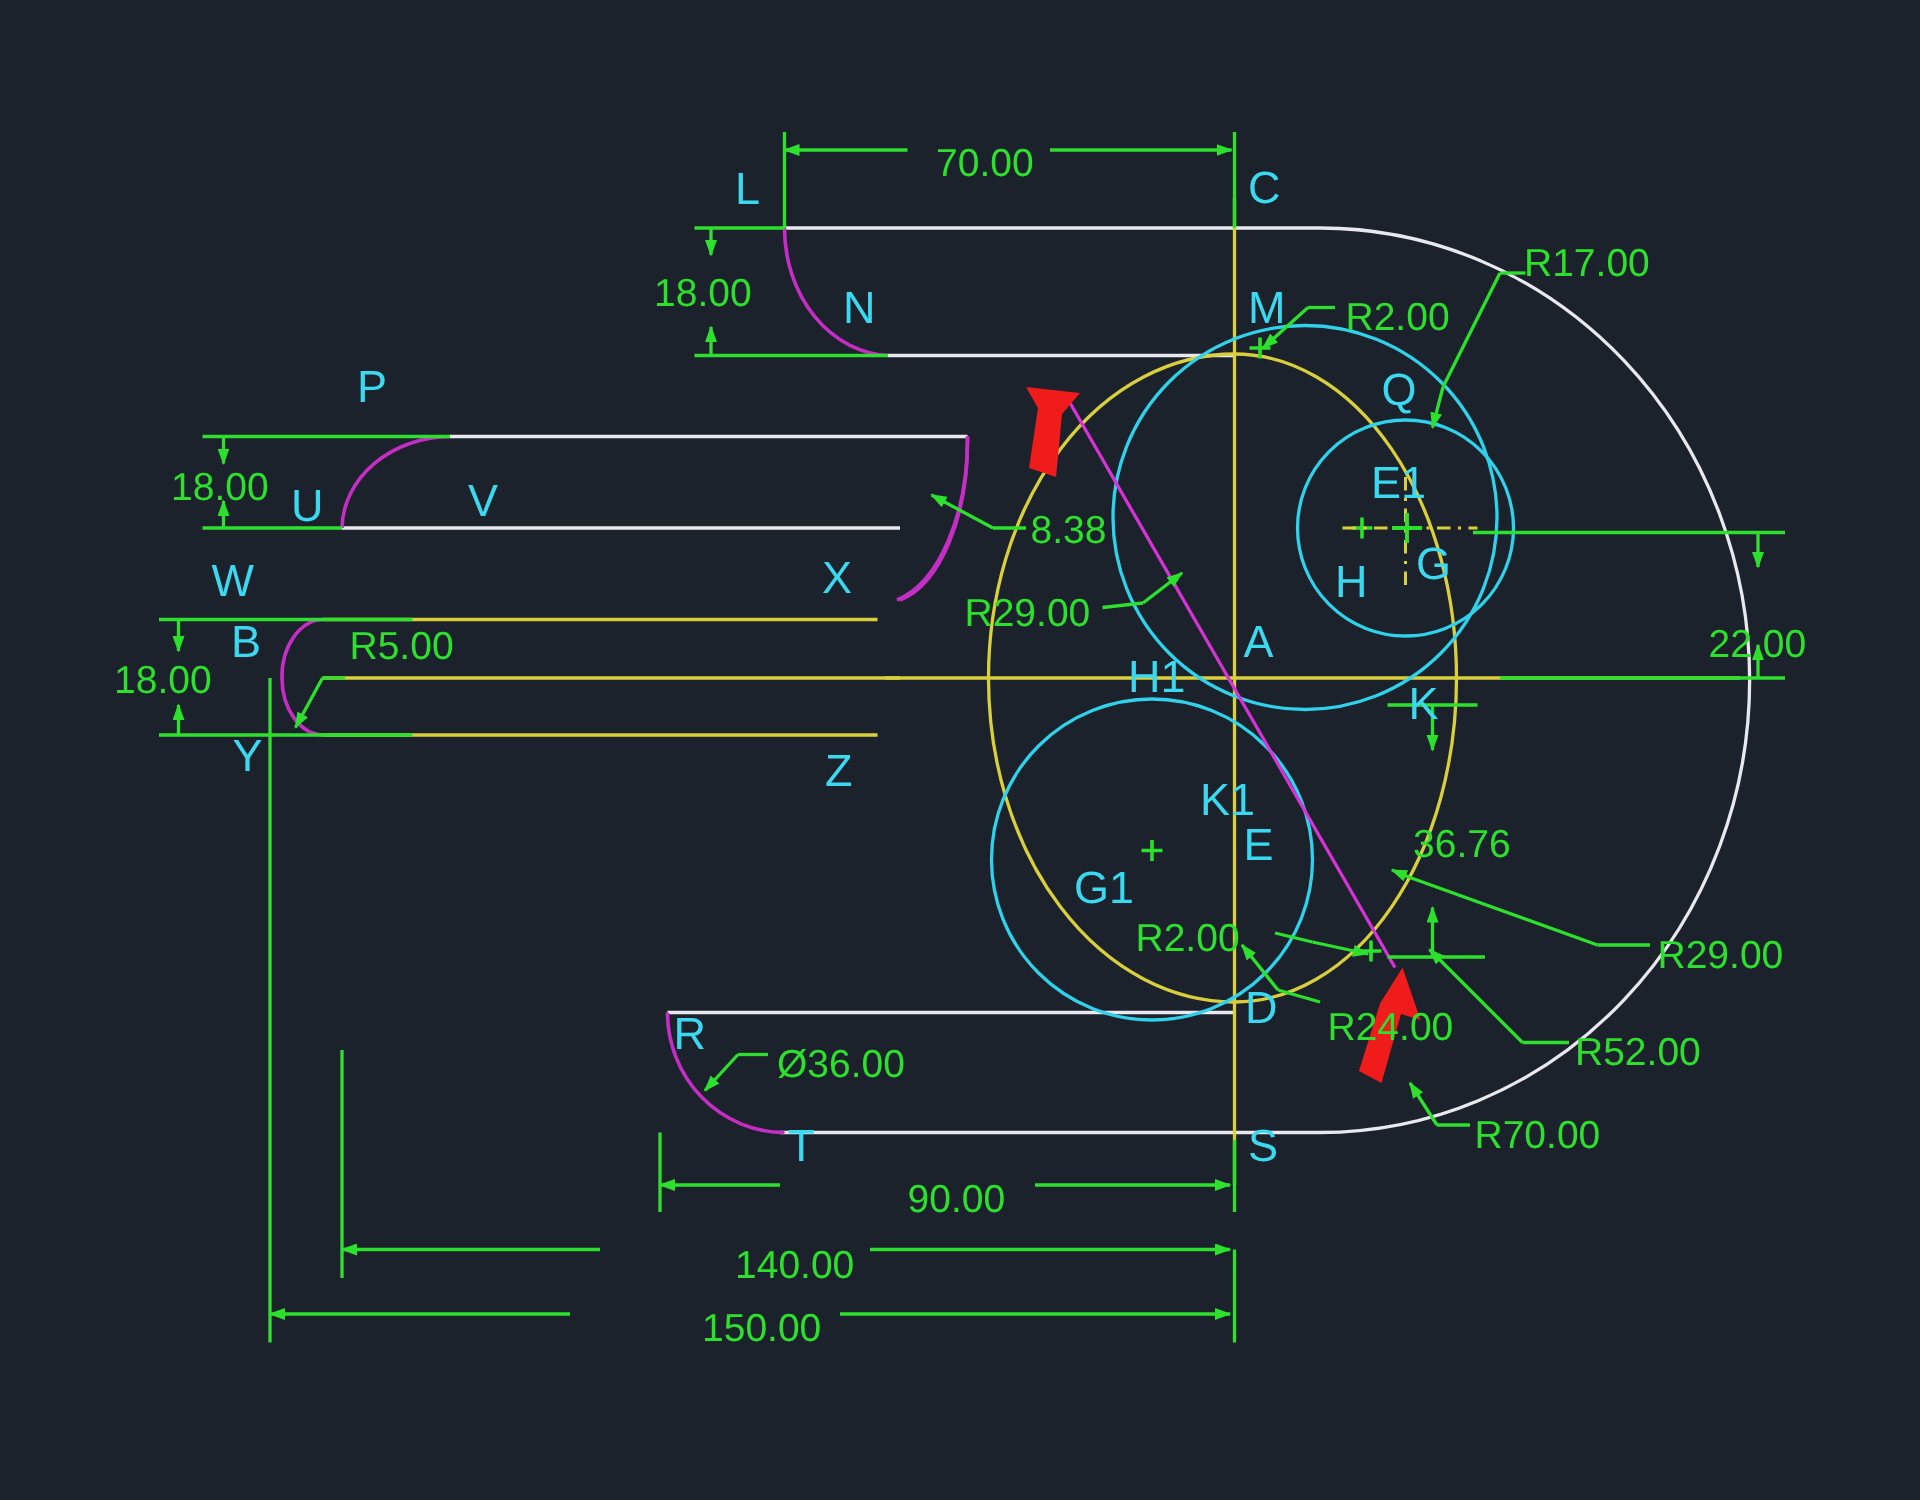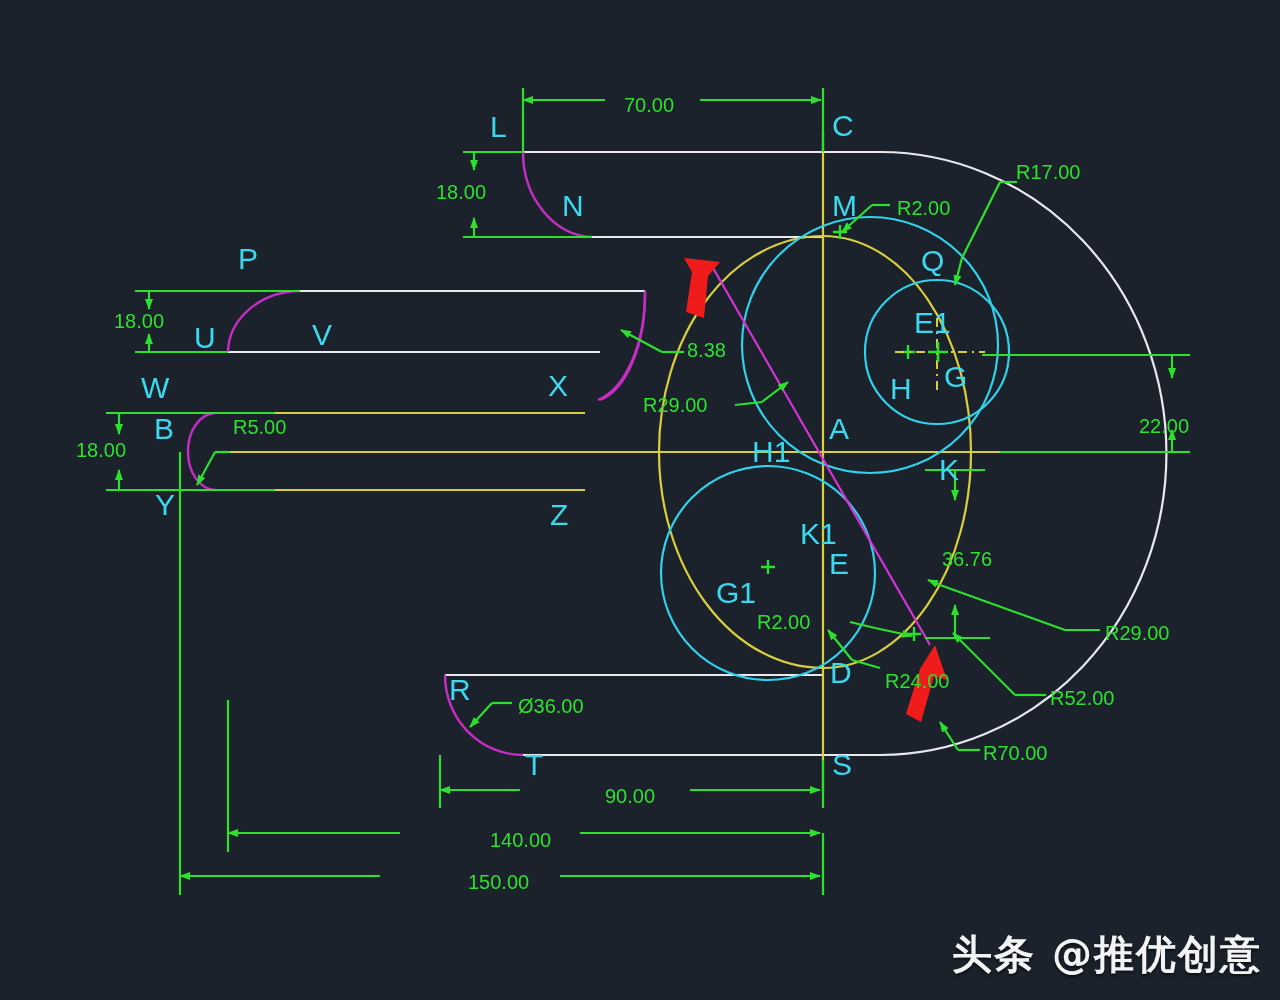--- a/index.html
+++ b/index.html
@@ -24,21 +24,21 @@
     pointer-events:none;
     user-select:none;
   }
   .pt {            
     color:#3ad9f0;
     font-size:30px;
     font-weight:400;
   }
   .dim {           
     color:#2ee02e;
-    font-size:20px;
+    font-size:26px;
     font-weight:400;
   }
 
   
   .wm-center {
     position:absolute;
     left:160px; top:398px;
     width:800px;
     font-size:136px;
     font-weight:bold;
@@ -288,15 +288,14 @@
   <div class="lbl dim" style="left:757px;top:612px">R2.00</div>
   <div class="lbl dim" style="left:1105px;top:623px">R29.00</div>
   <div class="lbl dim" style="left:885px;top:671px">R24.00</div>
   <div class="lbl dim" style="left:1050px;top:688px">R52.00</div>
   <div class="lbl dim" style="left:518px;top:696px">Ø36.00</div>
   <div class="lbl dim" style="left:983px;top:743px">R70.00</div>
   <div class="lbl dim" style="left:605px;top:786px">90.00</div>
   <div class="lbl dim" style="left:490px;top:830px">140.00</div>
   <div class="lbl dim" style="left:468px;top:872px">150.00</div>
 
-  <div class="wm-brand">头条 @推优创意</div>
 
 </div>
 
 </body></html>

